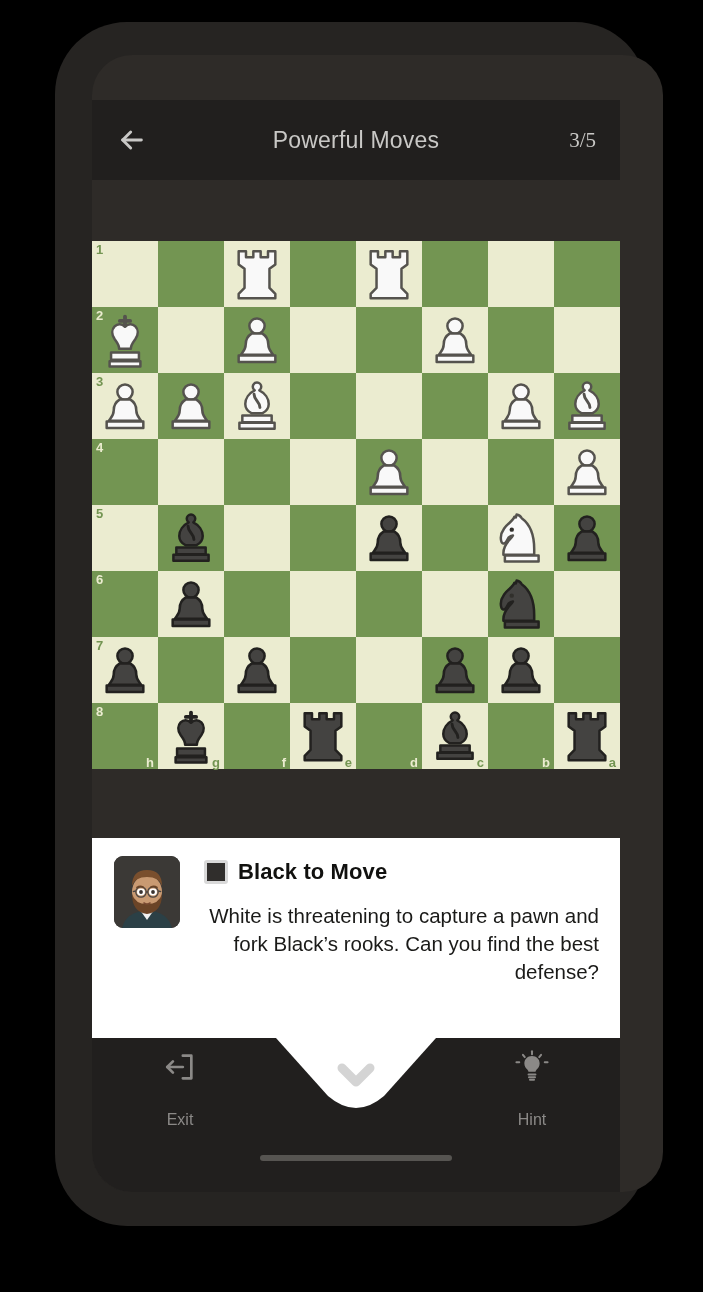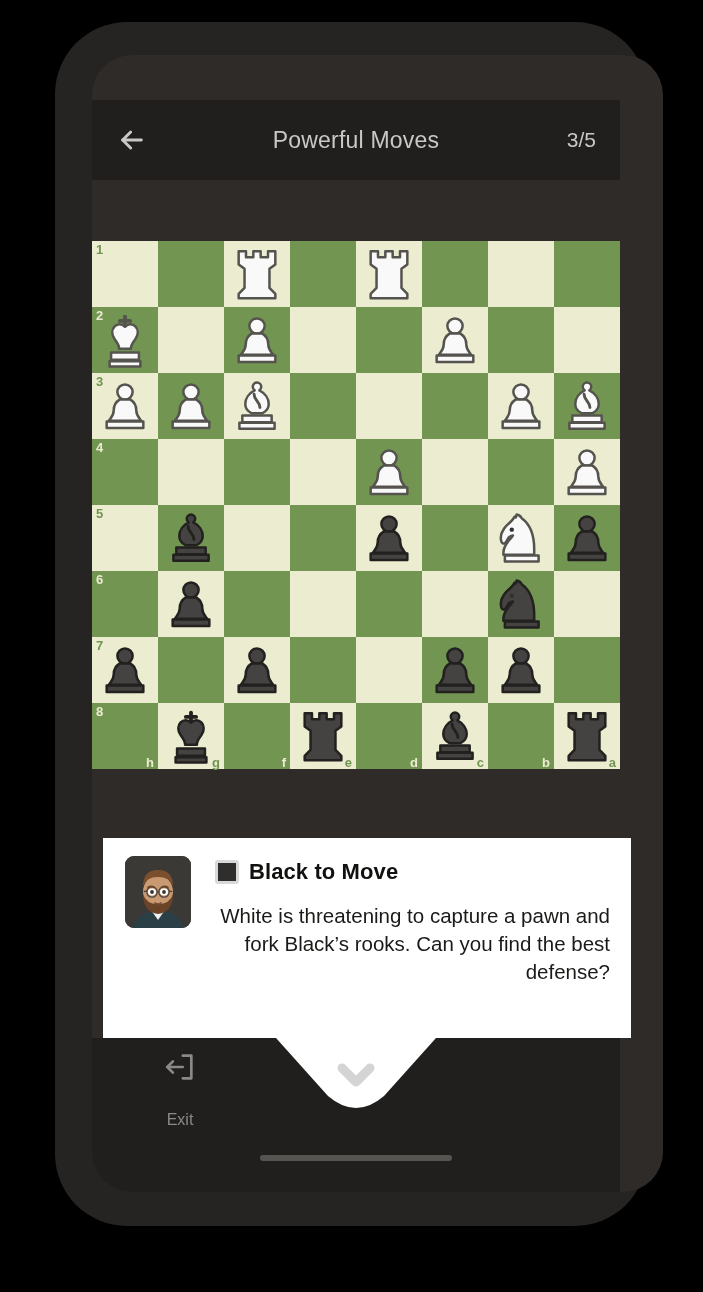--- a/index.html
+++ b/index.html
@@ -15,38 +15,38 @@
   
   .header{position:absolute;left:0;top:45px;width:528px;height:80px;
     background:#211f1e;display:flex;align-items:center;}
   .back-btn{position:absolute;left:10px;top:0;width:60px;height:80px;
     display:flex;align-items:center;justify-content:center;}
   .back-btn svg{display:block;}
   .header-title{position:absolute;left:0;top:0;width:528px;height:80px;
     display:flex;align-items:center;justify-content:center;
     color:#c9c8c6;font-size:23px;font-weight:500;letter-spacing:.2px;}
   .progress{position:absolute;right:24px;top:0;height:80px;display:flex;
-    align-items:center;color:#c9c8c6;font-size:21px;font-weight:500;}
+    align-items:center;color:#c9c8c6;font-size:21px;font-weight:500;font-family:Liberation Serif, serif;}
 
   
   .board-wrap{position:absolute;left:0;top:186px;width:528px;height:528px;}
   .board{position:relative;width:528px;height:528px;
     display:grid;grid-template-columns:repeat(8,66px);grid-template-rows:repeat(8,66px);}
   .sq{position:relative;width:66px;height:66px;}
   .sq.light{background:#ebecd0;}
   .sq.dark{background:#739552;}
   .rank-lbl{position:absolute;left:4px;top:1px;font-size:13px;font-weight:700;}
   .file-lbl{position:absolute;right:4px;bottom:-1px;font-size:13px;font-weight:700;}
   .lbl-on-light{color:#739552;}
   .lbl-on-dark{color:#ebecd0;}
   .piece{position:absolute;left:0;top:0;width:66px;height:66px;}
   .piece svg{display:block;width:66px;height:66px;}
 
   
-  .card{position:absolute;left:0;top:783px;width:528px;height:200px;background:#fff;margin-left:11px;}
+  .card{position:absolute;left:0;top:783px;width:528px;height:200px;background:#fff;}
   .card-inner{position:absolute;left:22px;top:18px;right:18px;}
   .avatar{position:absolute;left:0;top:0;width:66px;height:72px;border-radius:9px;
     overflow:hidden;background:#3a3836;}
   .avatar svg{display:block;}
   .card-head{position:absolute;left:90px;top:3px;display:flex;align-items:center;gap:10px;}
   .side-chip{width:24px;height:24px;background:#302e2c;border:3px solid #d9d9d9;
     border-radius:3px;box-sizing:border-box;}
   .card-title{font-size:22px;font-weight:700;color:#11110f;letter-spacing:.1px;}
   .card-body{position:absolute;left:90px;top:46px;width:395px;
     font-size:20.5px;line-height:28px;color:#1a1a18;text-align:right;}
@@ -482,17 +482,37 @@
       <span>
         <svg width="34" height="34" viewBox="0 0 24 24" fill="none" stroke="#8b8987" stroke-width="1.9" stroke-linecap="round" stroke-linejoin="round">
           <path d="M14 4h6v16h-6"></path>
             <path d="M14 12H3"></path>
             <path d="M7 8l-4 4 4 4"></path>
         </svg>
       </span>
       <span class="tool-lbl">Exit</span>
     </div>
 
+    <div class="tool tool-hint">
+      <span>
+        <svg width="34" height="34" viewBox="0 0 24 24">
+          <path d="M12 4.2c-3.2 0-5.4 2.4-5.4 5.3 0 2.1 1.2 3.3 2.1 4.3.5.6.8 1 .8 1.6h5c0-.6.3-1 .8-1.6.9-1 2.1-2.2 2.1-4.3 0-2.9-2.2-5.3-5.4-5.3z" fill="#8b8987"></path>
+          <g stroke="#8b8987" stroke-width="1.5" stroke-linecap="round">
+            <path d="M9.6 17.3h4.8"></path>
+              <path d="M9.9 19.2h4.2"></path>
+              <path d="M10.6 21h2.8"></path>
+          </g>
+          <g stroke="#8b8987" stroke-width="1.4" stroke-linecap="round">
+            <path d="M12 .9v2.1"></path>
+              <path d="M5.6 3.4 6.9 5"></path>
+              <path d="M18.4 3.4 17.1 5"></path>
+            <path d="M3 8.6h-2"></path>
+              <path d="M21 8.6h2"></path>
+          </g>
+        </svg>
+      </span>
+      <span class="tool-lbl">Hint</span>
+    </div>
 
     <div class="home-ind"></div>
   </div>
 
 </div>
 
 </body></html>

